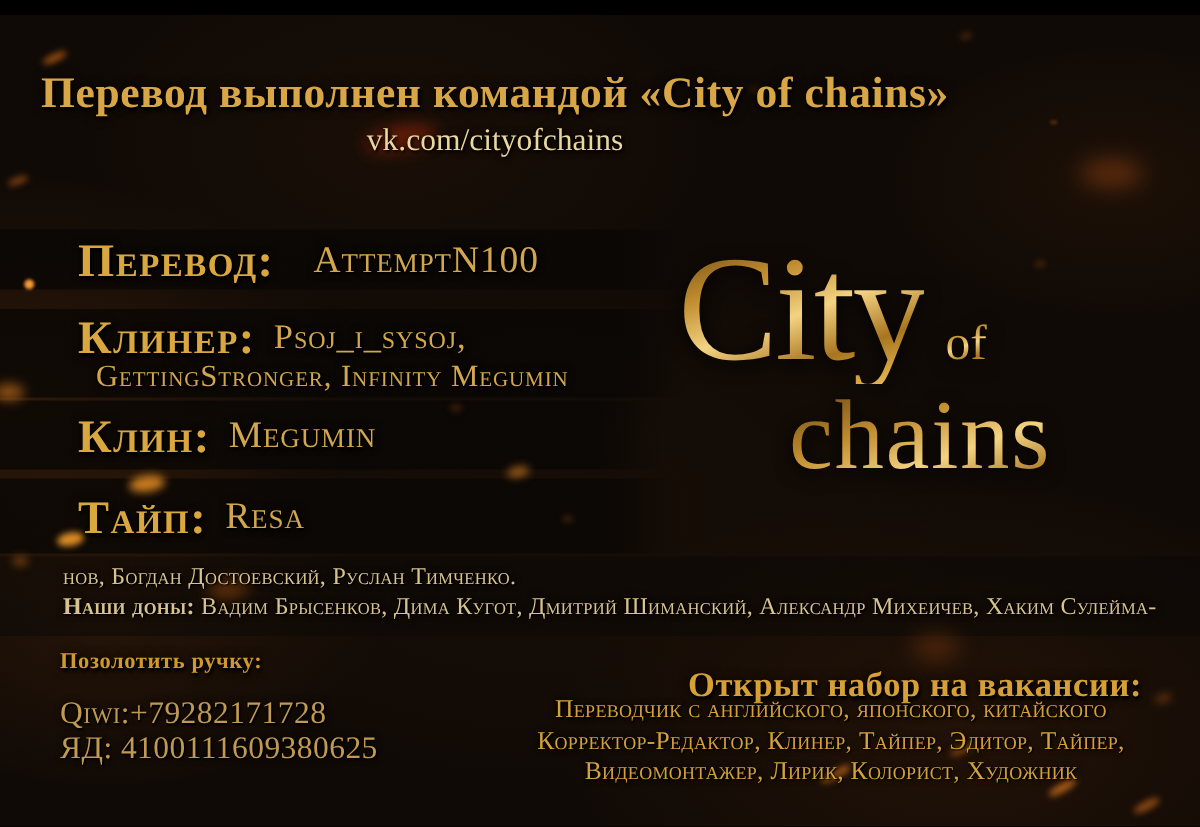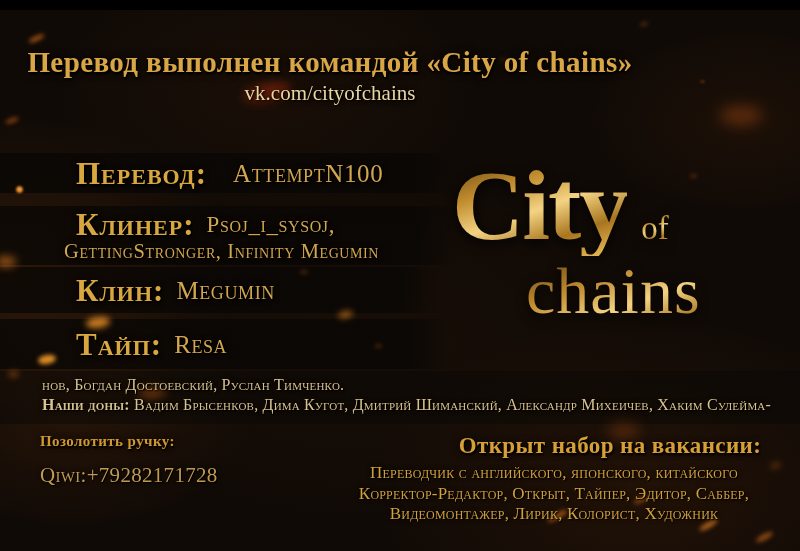--- a/index.html
+++ b/index.html
@@ -32,21 +32,21 @@
   
   .band{position:absolute;left:0;z-index:1;
     background:linear-gradient(90deg, rgba(8,6,4,.78) 0%, rgba(8,6,4,.78) 90%, rgba(8,6,4,0) 100%);}
   .band1{top:153px;height:40px;width:458px;}
   .band2{top:206px;height:59px;width:458px;}
   .band3{top:267px;height:46px;width:442px;}
   .band4{top:319px;height:50px;width:452px;}
   .band-donors{top:371px;height:53px;width:800px;background:rgba(10,7,5,.5);}
 
   
-  .crow{position:absolute;left:0;z-index:3;display:flex;align-items:center;padding-left:76px;}
+  .crow{position:absolute;left:0;z-index:3;display:flex;align-items:center;padding-left:52px;}
   .crow .lbl{
     font-variant:small-caps;font-weight:bold;font-size:31px;color:#d9a73f;
     letter-spacing:1px;text-shadow:0 0 6px rgba(0,0,0,.95),1px 2px 2px #000;
   }
   .crow .val{
     font-variant:small-caps;font-size:25px;color:#d2a64e;
     letter-spacing:.6px;text-shadow:0 0 6px rgba(0,0,0,.95),1px 1px 2px #000;
   }
   .crow1{top:155px;height:38px;}  .crow1 .val{margin-left:26px;}
   .crow2{top:208px;height:34px;}  .crow2 .val{margin-left:12px;font-size:23px;}
@@ -57,21 +57,21 @@
   .crow4{top:323px;height:44px;}  .crow4 .val{margin-left:12px;}
 
   
   .logo{position:absolute;left:452px;top:156px;width:340px;z-index:3;line-height:1;
     filter:drop-shadow(0 3px 6px rgba(0,0,0,.9));}
   .goldtxt{
     background:linear-gradient(160deg,#6e4a14 5%,#c08c2e 30%,#f3d383 52%,#a8751f 74%,#e8ba55 95%);
     -webkit-background-clip:text;background-clip:text;color:transparent;
   }
   .logo-line1{display:flex;align-items:baseline;}
-  .logo-city{font-size:100px;letter-spacing:-2px;font-weight:bold;}
+  .logo-city{font-size:100px;letter-spacing:-2px;}
   .logo-of{font-size:33px;margin-left:14px;}
   .logo-line2{font-size:66px;margin-left:74px;margin-top:2px;letter-spacing:1px;}
 
   
   .donors{position:absolute;top:375px;left:42px;width:750px;z-index:3;
     font-variant:small-caps;font-size:16px;line-height:19.5px;color:#d8c28e;
     letter-spacing:.2px;white-space:nowrap;
     text-shadow:0 0 5px rgba(0,0,0,.95),1px 1px 1px #000;}
   .donors .dlabel{font-weight:bold;}
 
@@ -79,21 +79,21 @@
   .donate{position:absolute;left:40px;top:433px;z-index:3;}
   .donate .dheading{
     font-size:15px;font-weight:bold;color:#d0982f;letter-spacing:.4px;
     text-shadow:0 0 7px rgba(0,0,0,.95),1px 2px 2px #000;}
   .donate .dline{
     font-size:21px;color:#c09a52;line-height:23px;letter-spacing:.3px;
     text-shadow:0 0 5px rgba(0,0,0,.95),1px 1px 1px #000;}
   .donate .dline.first{margin-top:14px;font-variant:small-caps;}
 
   
-  .vac-heading{position:absolute;left:420px;top:433px;width:380px;text-align:center;z-index:3;
+  .vac-heading{position:absolute;left:420px;top:444px;width:380px;text-align:center;z-index:3;
     font-size:23px;font-weight:bold;color:#d6a037;letter-spacing:.4px;
     text-shadow:0 0 7px rgba(0,0,0,.95),1px 2px 2px #000;}
   .vac-lines{position:absolute;left:330px;top:463px;width:448px;text-align:center;z-index:3;
     font-variant:small-caps;font-size:17px;line-height:20.5px;color:#d2a03c;
     letter-spacing:.2px;text-shadow:0 0 5px rgba(0,0,0,.95),1px 1px 1px #000;}
 
   
   .ember{position:absolute;border-radius:50%;z-index:2;pointer-events:none;}
 </style>
 </head>
@@ -165,22 +165,23 @@
   </div>
 
   <div class="donors">
     <div>нов, Богдан Достоевский, Руслан Тимченко.</div>
     <div><span class="dlabel">Наши доны:</span> <span>Вадим Брысенков, Дима Кугот, Дмитрий Шиманский, Александр Михеичев, Хаким Сулейма-</span></div>
   </div>
 
   <div class="donate">
     <div class="dheading">Позолотить ручку:</div>
     <div class="dline first">Qiwi:+79282171728</div>
+    <div class="dline">ЯД: 4100111609380625</div>
   </div>
 
   <div class="vac-heading">Открыт набор на вакансии:</div>
   <div class="vac-lines">
     <div>Переводчик с английского, японского, китайского</div>
-    <div>Корректор-Редактор, Открыт, Тайпер, Эдитор, Саббер,</div>
+    <div>Корректор-Редактор, Клинер, Тайпер, Эдитор, Тайпер,</div>
     <div>Видеомонтажер, Лирик, Колорист, Художник</div>
   </div>
 
 </div>
 
 </body></html>

